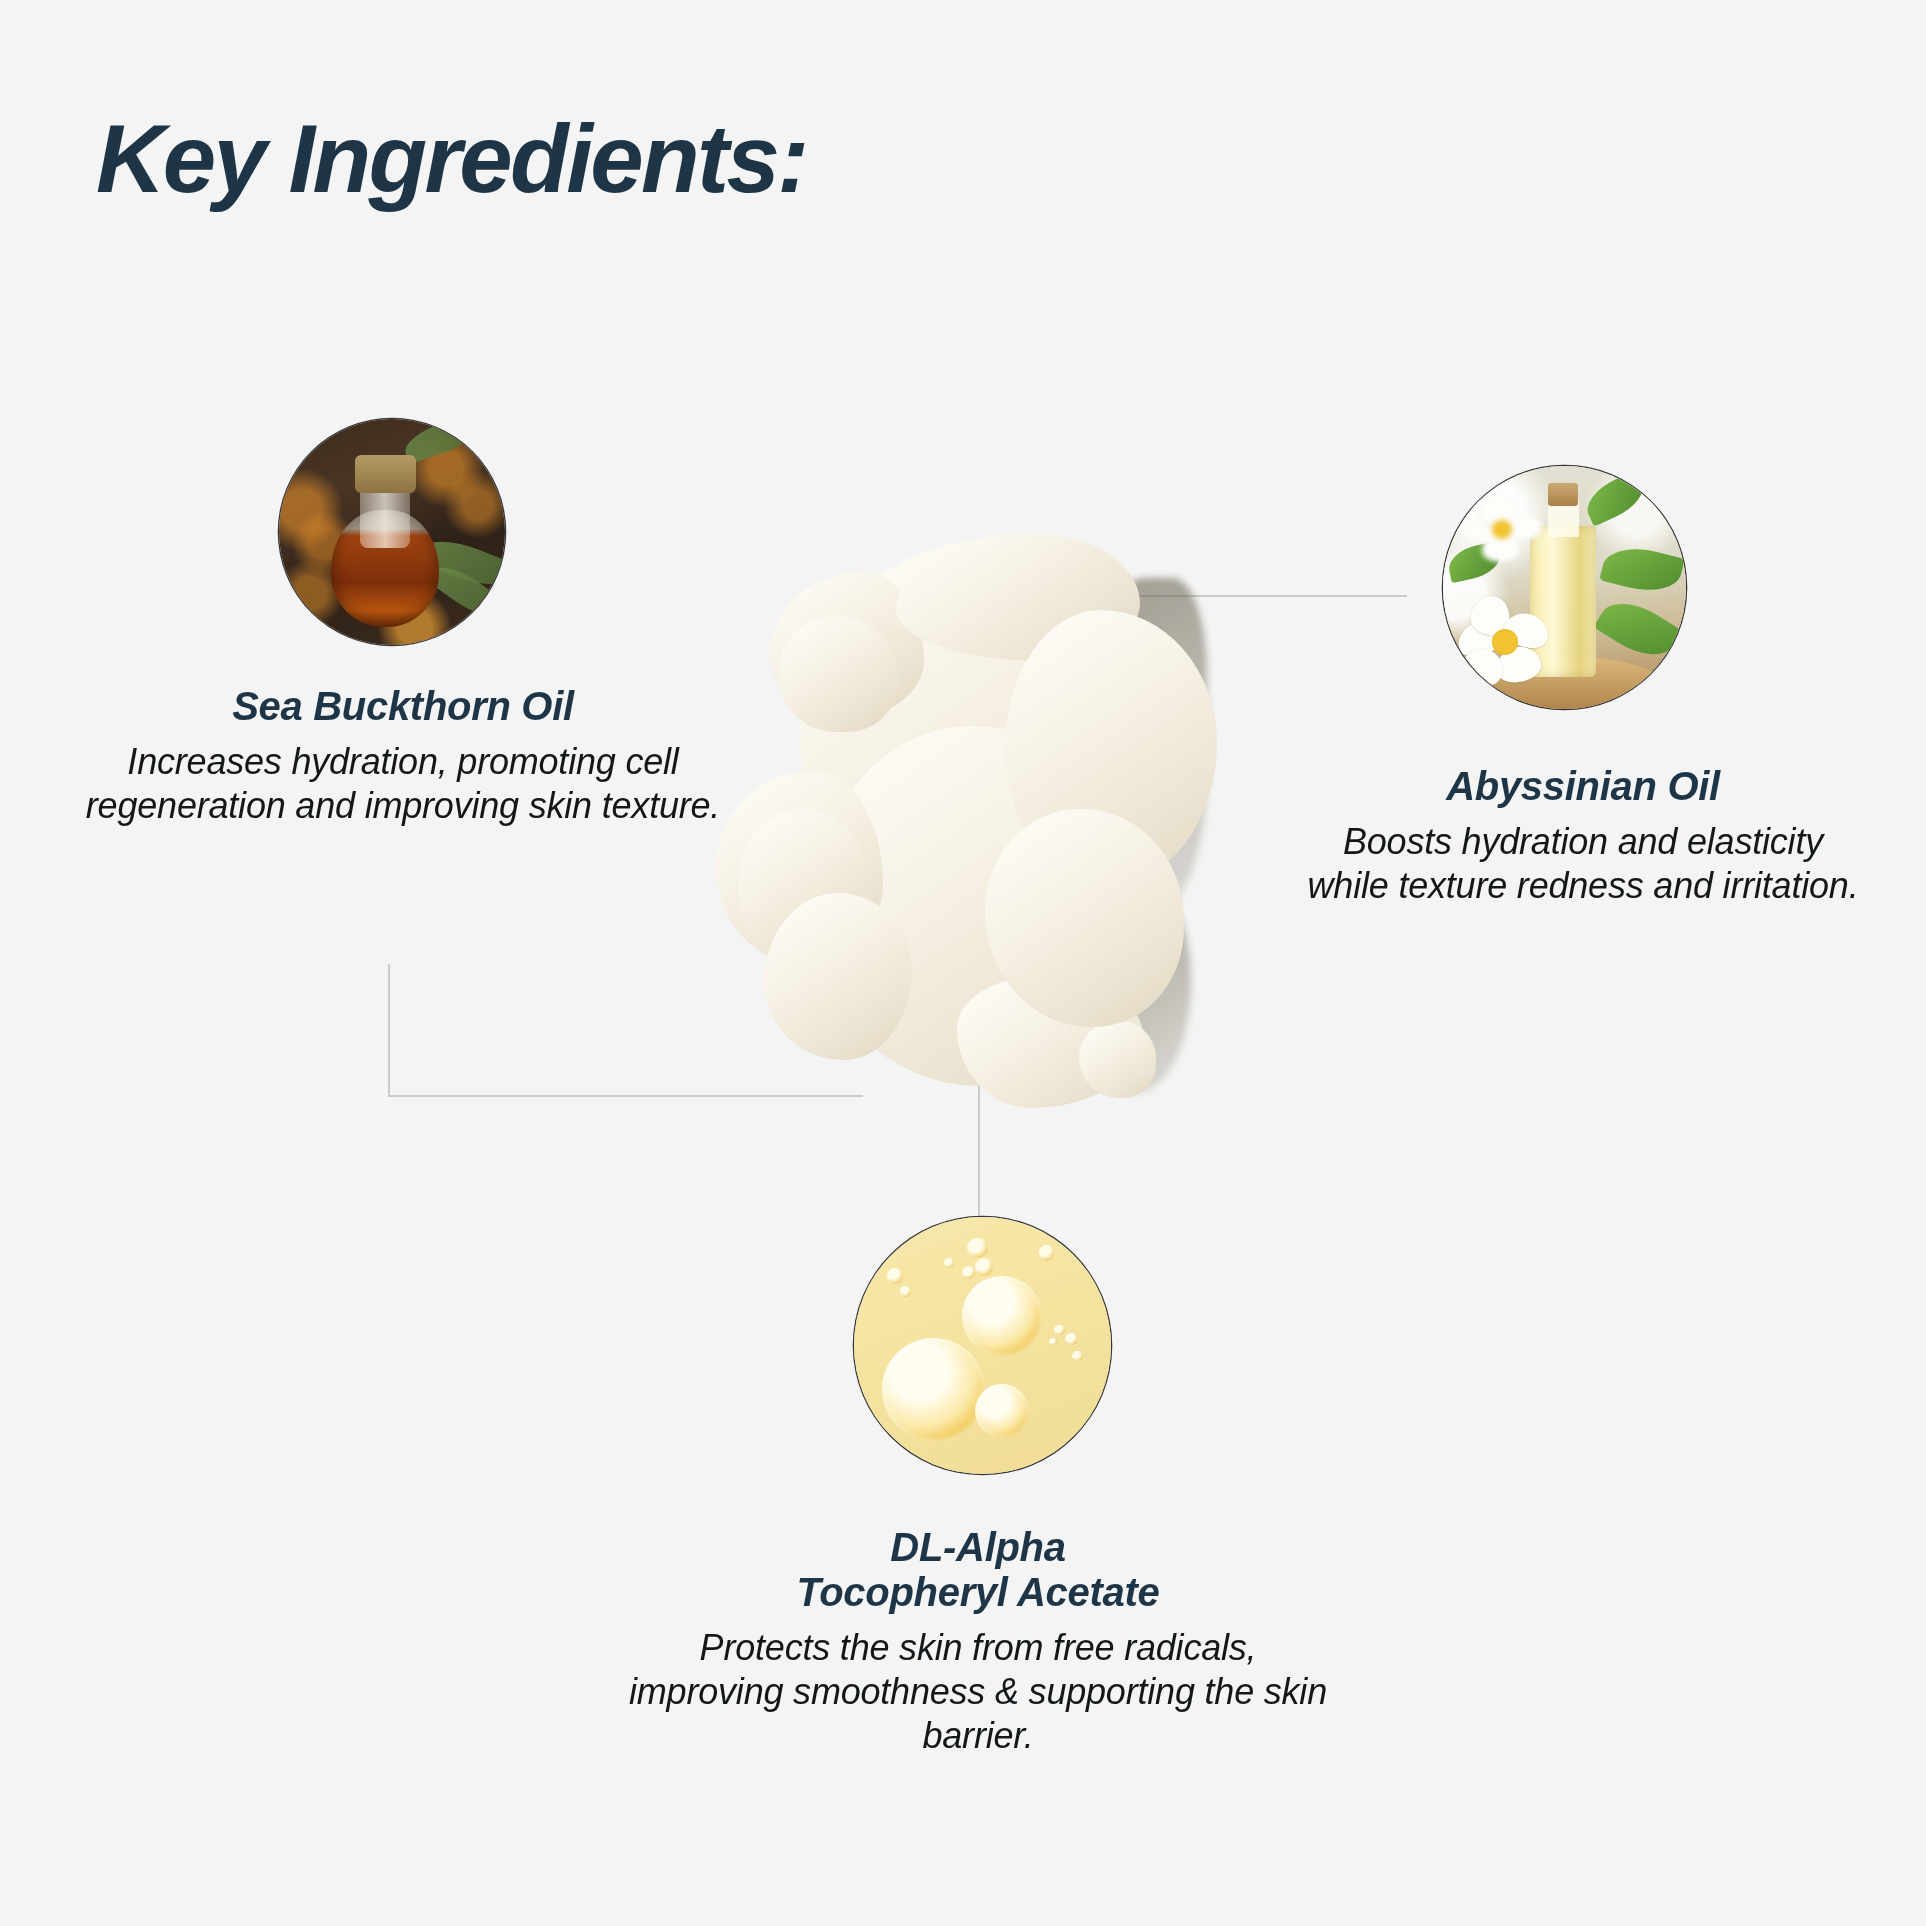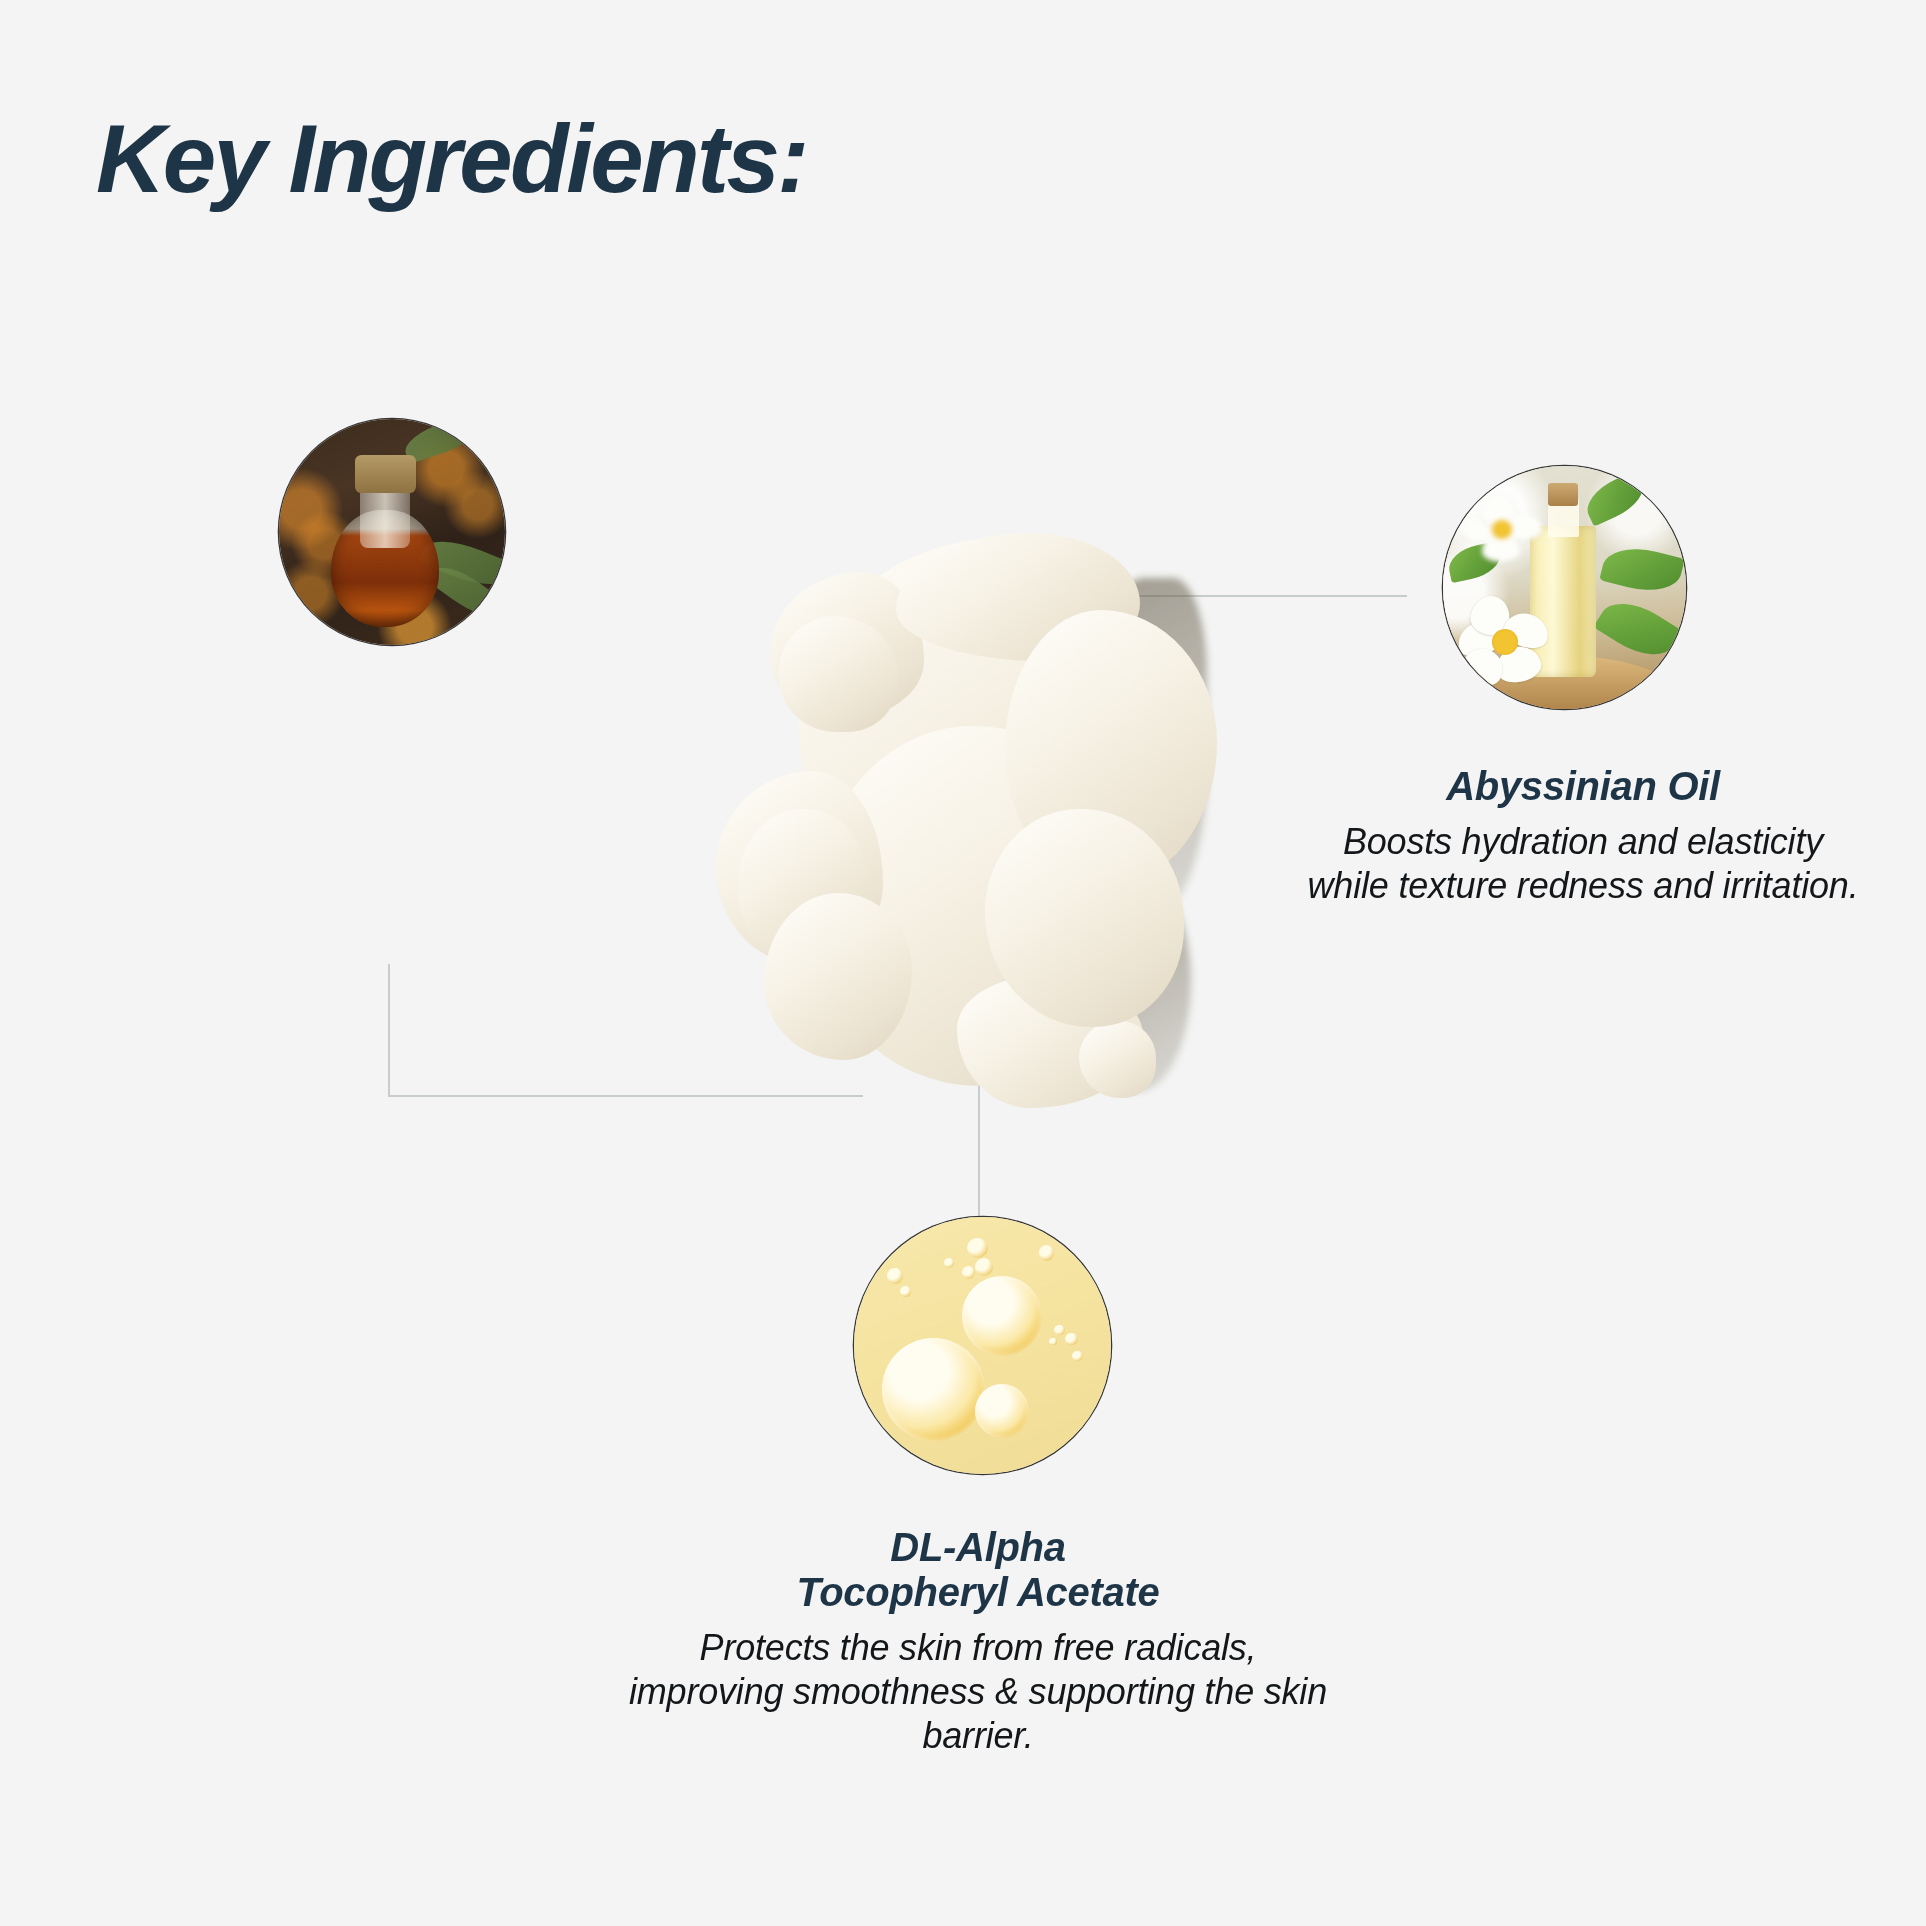--- a/index.html
+++ b/index.html
@@ -331,20 +331,22 @@
     <div class="minibub" style="left:13%; top:20%; width:6%;  height:6%;"></div>
     <div class="minibub" style="left:18%; top:27%; width:4%;  height:4%;"></div>
     <div class="minibub" style="left:35%; top:16%; width:4%;  height:4%;"></div>
     <div class="minibub" style="left:78%; top:42%; width:4%;  height:4%;"></div>
     <div class="minibub" style="left:82%; top:45%; width:5%;  height:5%;"></div>
     <div class="minibub" style="left:76%; top:47%; width:3%;  height:3%;"></div>
     <div class="minibub" style="left:85%; top:52%; width:4%;  height:4%;"></div>
   </div>
 
   <div class="ing-block" id="block-sea-buckthorn">
+    <div class="ing-title" style="color: rgb(30, 53, 72);">Sea Buckthorn Oil</div>
+    <div class="ing-desc" style="color: rgb(19, 23, 26);">Increases hydration, promoting cell regeneration and improving skin texture.</div>
   </div>
 
   <div class="ing-block" id="block-abyssinian">
     <div class="ing-title" style="color: rgb(30, 53, 72);">Abyssinian Oil</div>
     <div class="ing-desc" style="color: rgb(19, 23, 26);">Boosts hydration and elasticity while texture redness and irritation.</div>
   </div>
 
   <div class="ing-block" id="block-dl-alpha">
     <div class="ing-title" style="color: rgb(30, 53, 72);">DL-Alpha</div>
     <div class="ing-title" style="color: rgb(30, 53, 72);">Tocopheryl Acetate</div>

